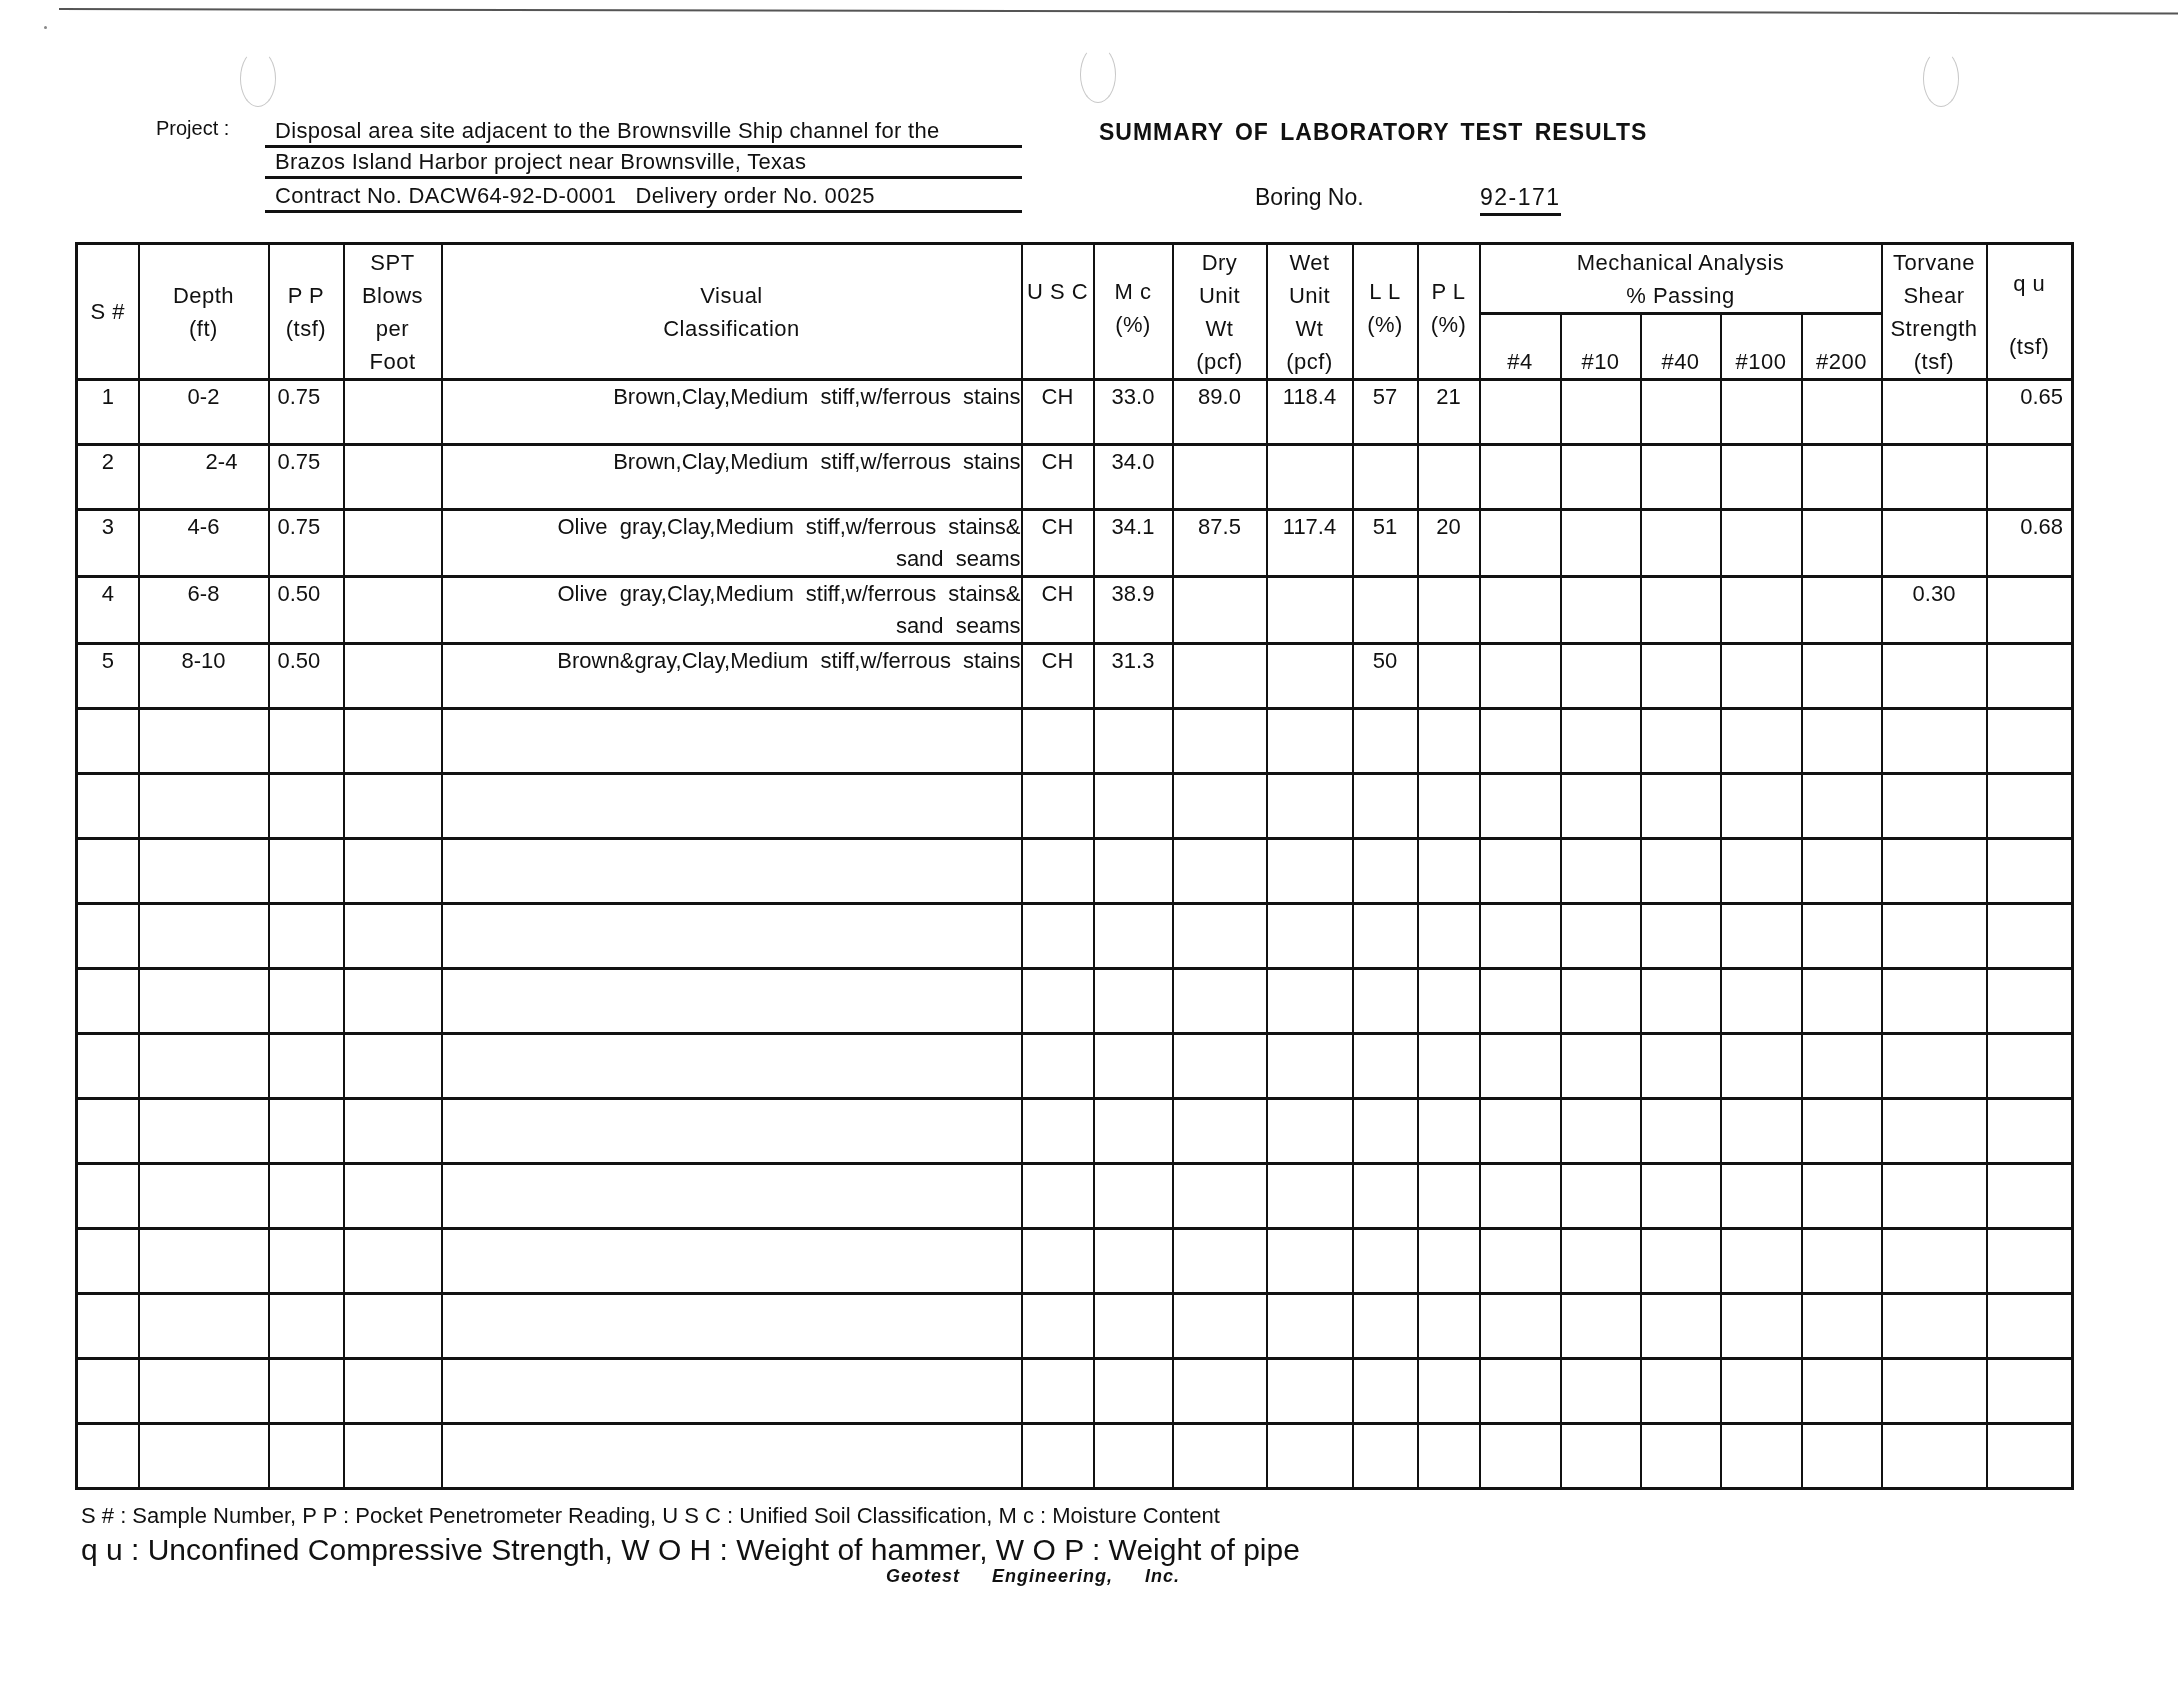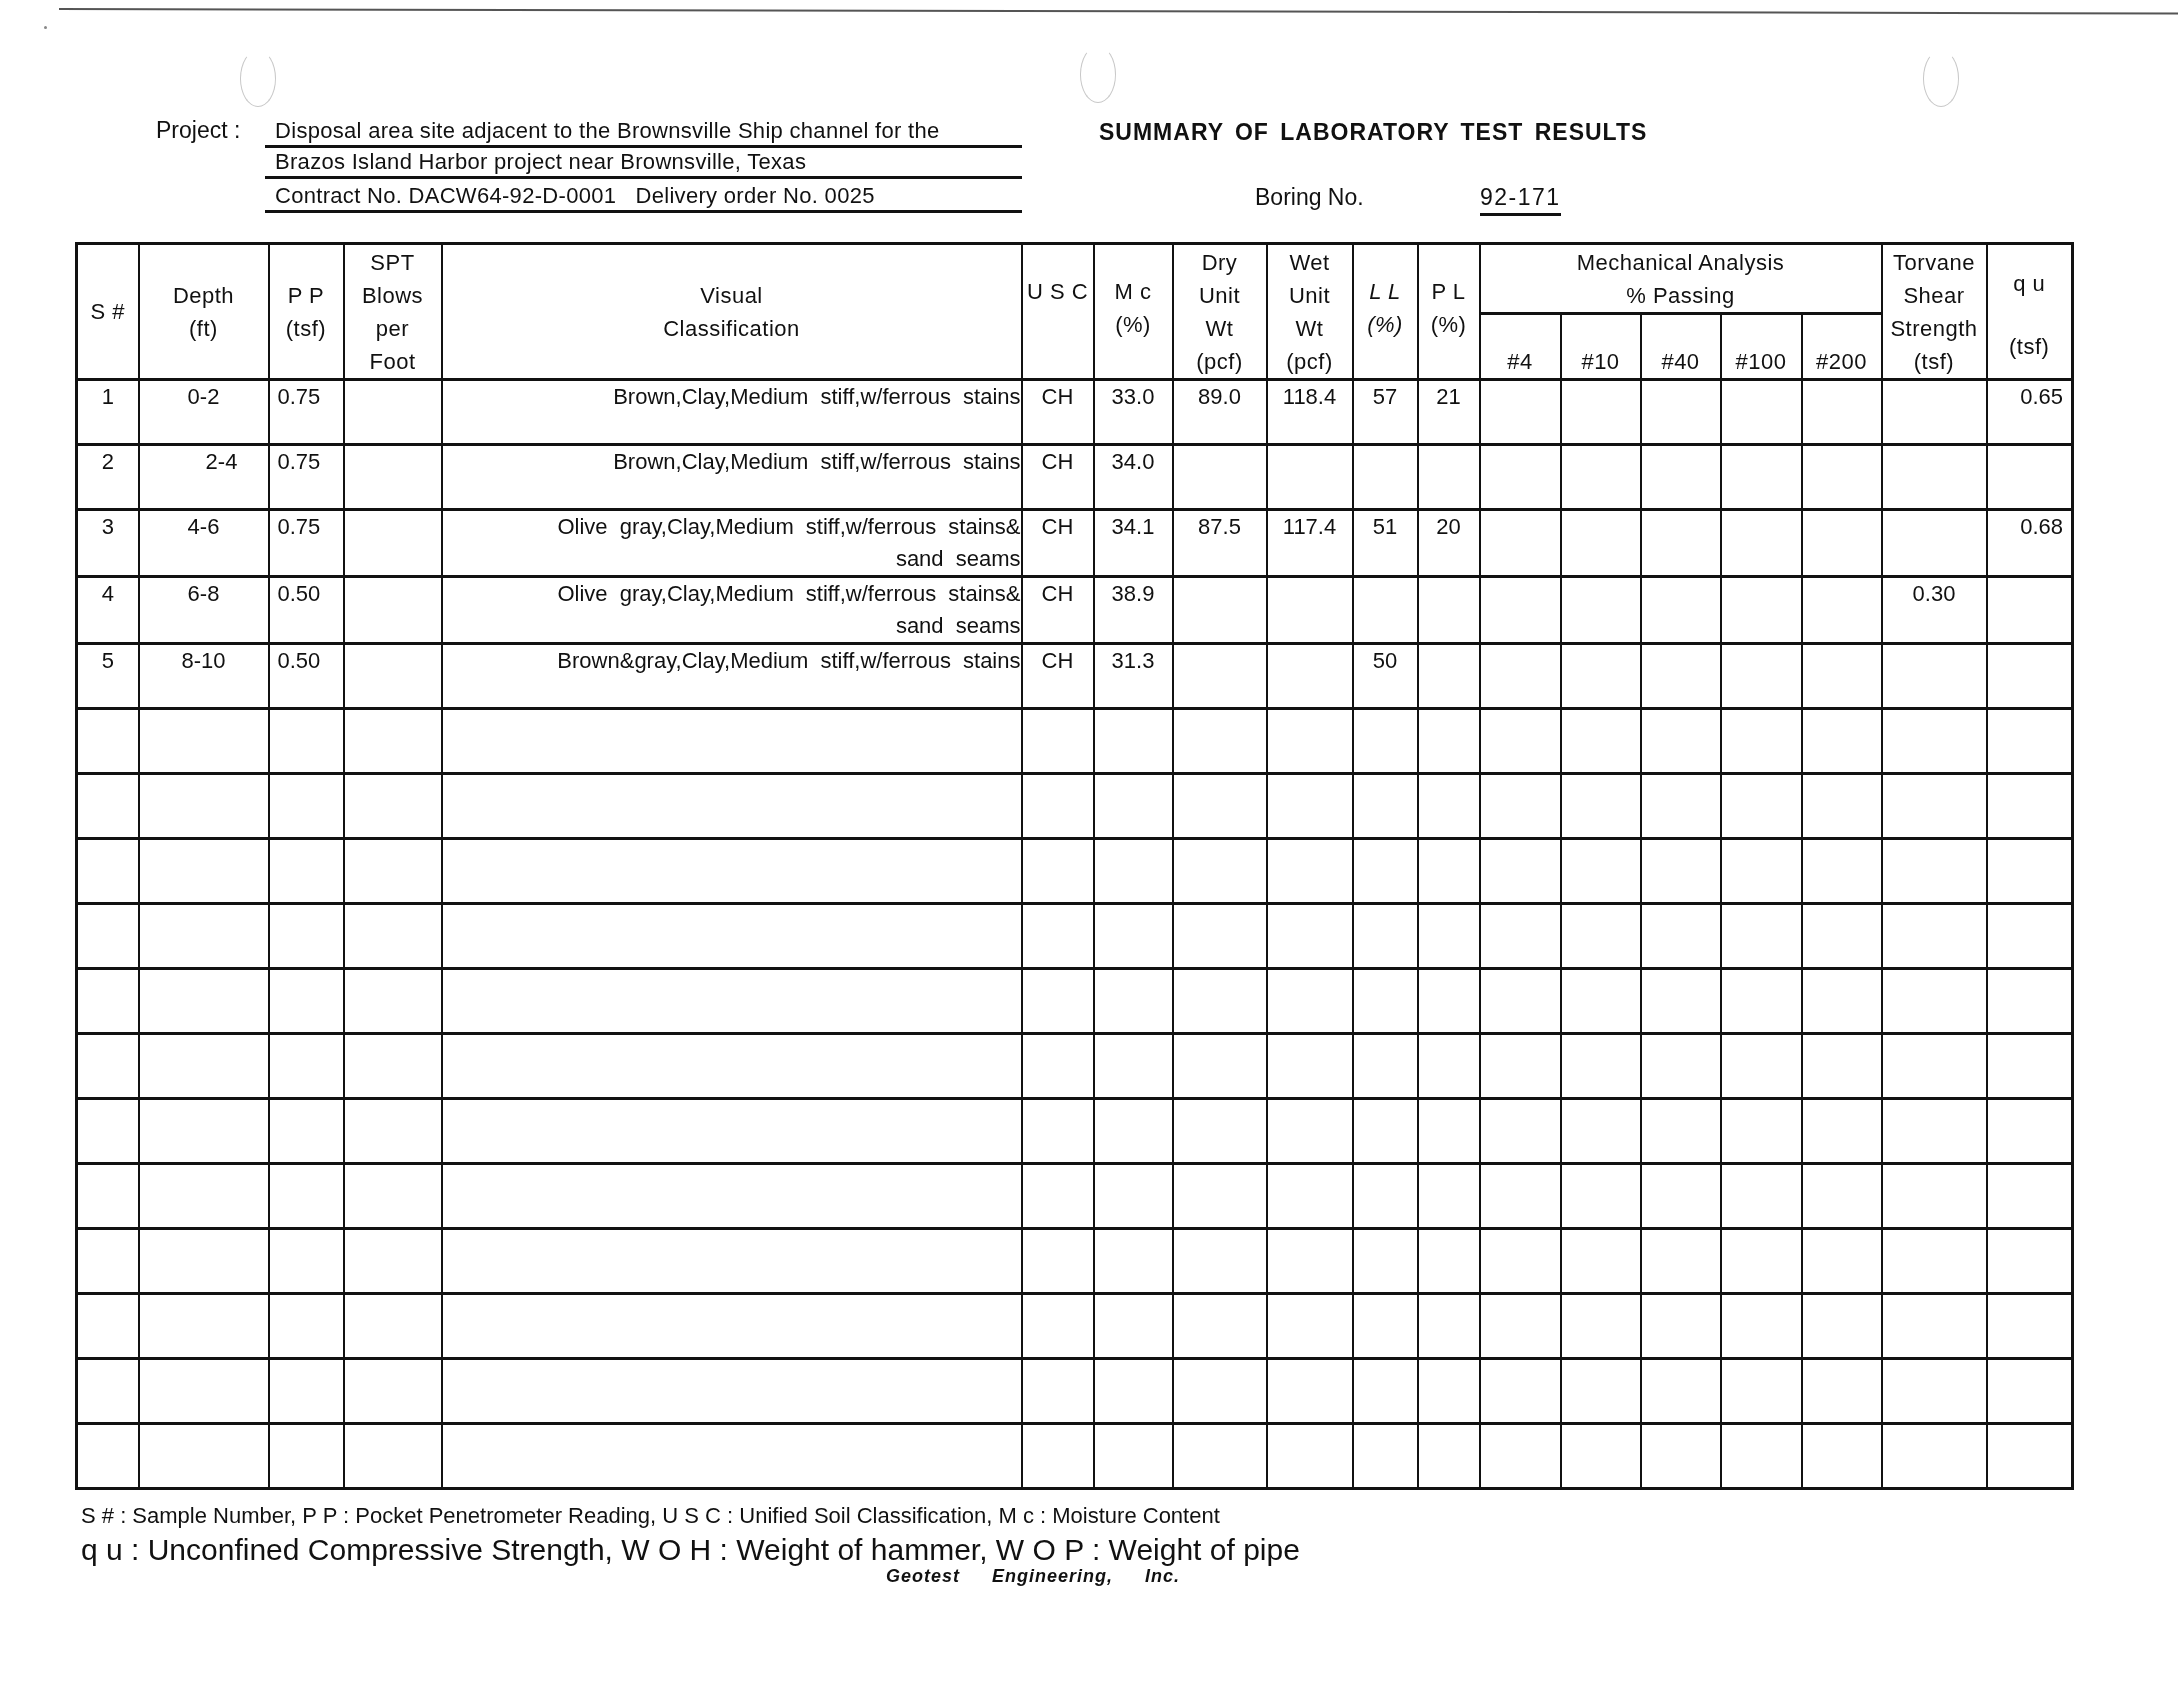--- a/index.html
+++ b/index.html
@@ -1,21 +1,21 @@
 <!DOCTYPE html>
 <html><head>
 <meta charset="utf-8">
 <style>
   html, body { margin: 0; padding: 0; background: #ffffff; }
   body { width: 2178px; height: 1683px; position: relative; overflow: hidden;
          font-family: "Liberation Sans", "DejaVu Sans", sans-serif; color: #111; }
   .abs { position: absolute; }
   .topline { left: 59px; top: 8px; width: 2119px; height: 0; border-top: 2px solid #555; transform: rotate(0.12deg); transform-origin: left top; }
   .punch { width: 34px; height: 55px; border: 1.5px solid #c8c8c8; border-radius: 50%; border-top-color: transparent; }
-  .proj-label { left: 156px; top: 117px; font-size: 23px; }
+  .proj-label { left: 156px; top: 117px; font-size: 20px; }
   .proj-line { left: 265px; width: 757px; font-size: 22px; letter-spacing: 0.3px; border-bottom: 3px solid #111; height: 30px; line-height: 26px; padding-left: 10px; box-sizing: border-box; white-space: nowrap; }
   .title { left: 1099px; top: 119px; font-size: 23px; font-weight: bold; letter-spacing: 1px; word-spacing: 4px; }
   .boring-label { left: 1255px; top: 184px; font-size: 23px; }
   .boring-val { left: 1480px; top: 184px; font-size: 23px; letter-spacing: 1.5px; border-bottom: 3px solid #111; padding-bottom: 2px; }
 
   table.grid { position: absolute; left: 75px; top: 242px; border-collapse: collapse; table-layout: fixed; }
   table.grid td, table.grid th { border: 2px solid #111; padding: 0; font-weight: normal; font-size: 22px; }
   table.grid { border: 3.5px solid #111; }
   th { vertical-align: middle; text-align: center; line-height: 33px; letter-spacing: 0.5px; }
   th.sub { vertical-align: bottom; height: 63px; }
@@ -104,21 +104,21 @@
           <div>Unit</div>
           <div>Wt</div>
           <div>(pcf)</div>
         </th>
       <th rowspan="2">
           <div>Wet</div>
           <div>Unit</div>
           <div>Wt</div>
           <div>(pcf)</div>
         </th>
-      <th rowspan="2" style="vertical-align:top;padding-top:30px;font-style:italic;">
+      <th rowspan="2" style="vertical-align:top;padding-top:30px;">
           <div>L L</div>
           <div>(%)</div>
         </th>
       <th rowspan="2" style="vertical-align:top;padding-top:30px;">
           <div>P L</div>
           <div>(%)</div>
         </th>
       <th colspan="5" style="border-bottom:3.5px solid #111;">
           <div>Mechanical Analysis</div>
           <div>% Passing</div>

